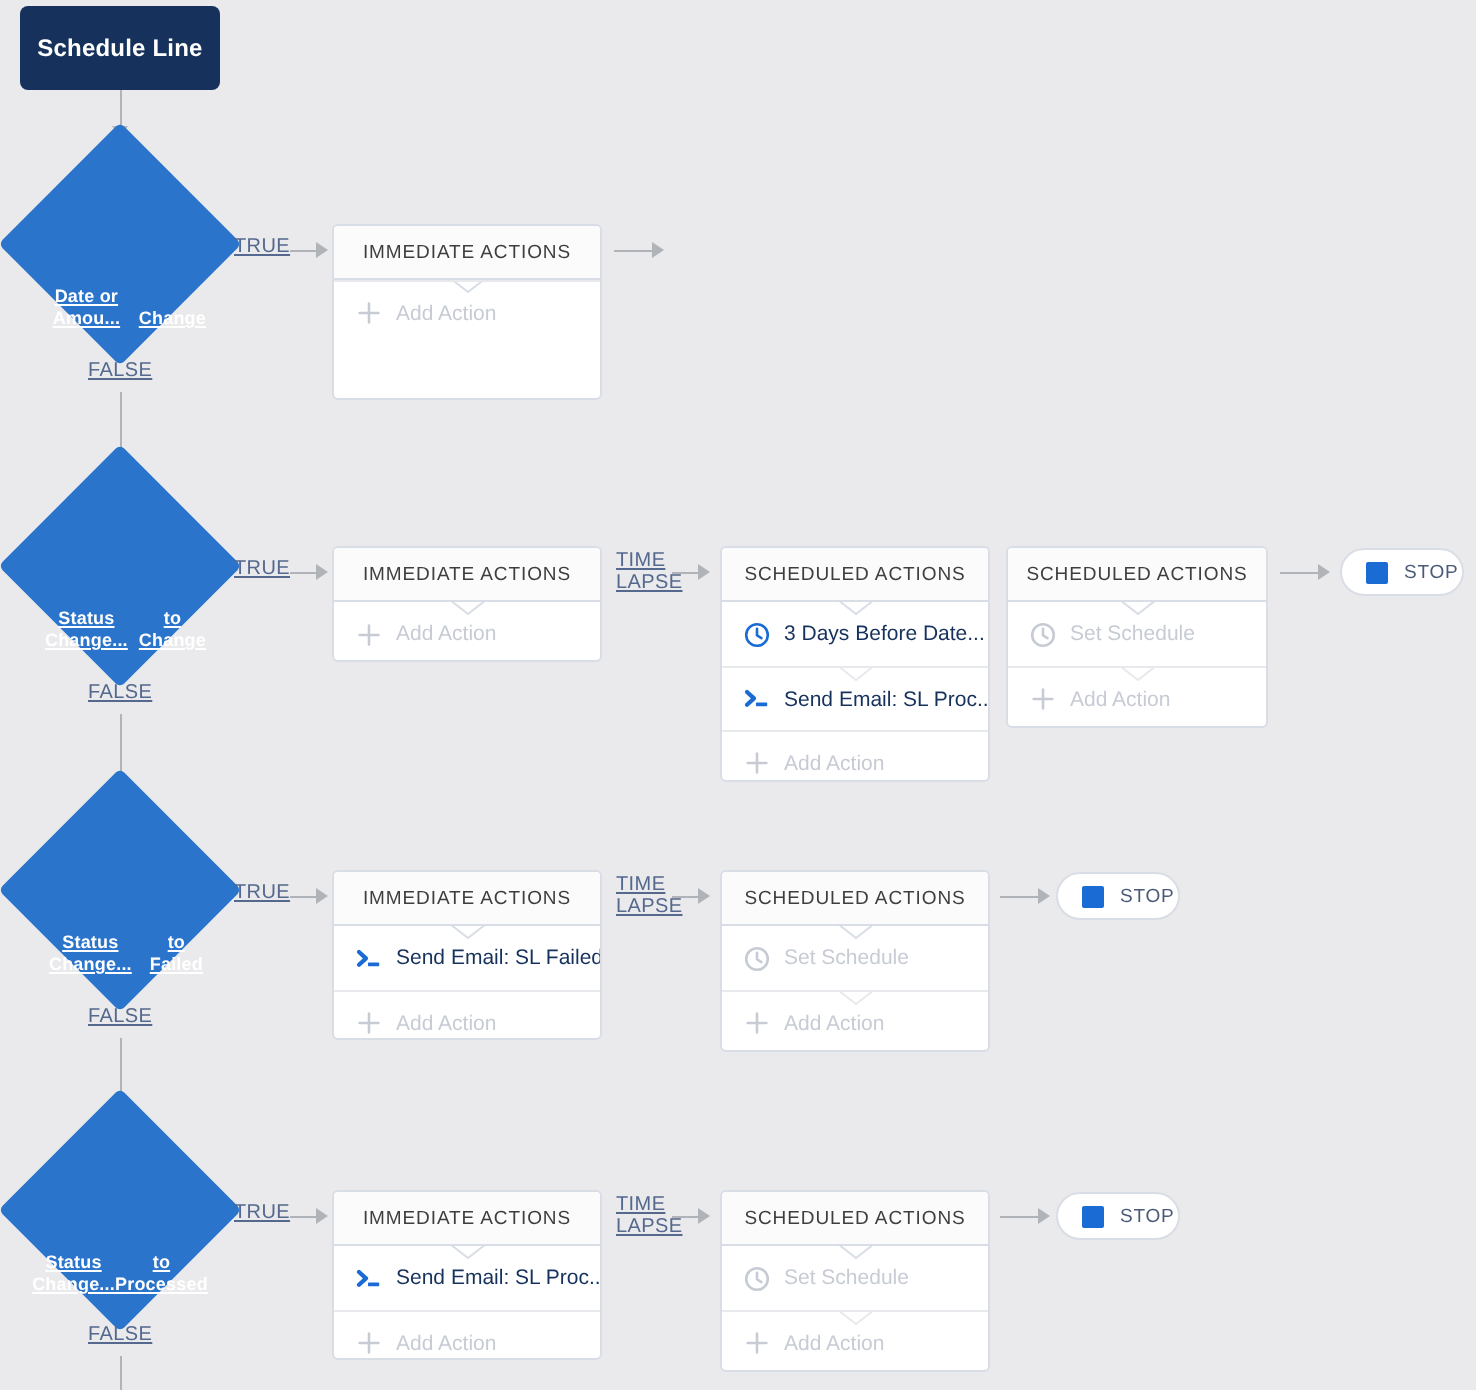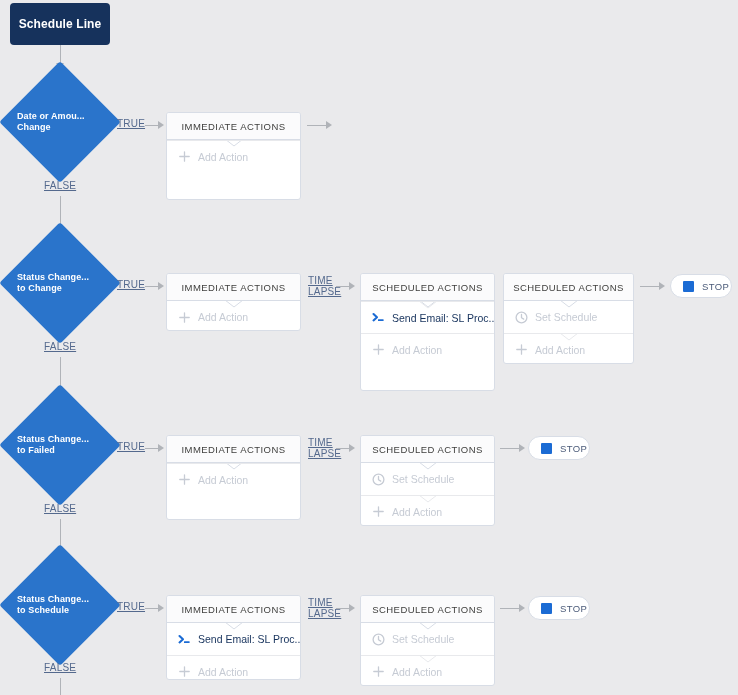--- a/index.html
+++ b/index.html
@@ -33,29 +33,30 @@
     position: absolute;
     left: 0; top: 0;
     width: 100%; height: 100%;
     background: #2a74cb;
     transform: rotate(45deg);
     border-radius: 3px;
   }
   .diamond-label {
     position: absolute;
     left: 0; top: 0; width: 100%; height: 100%;
-    display: flex; flex-direction: column;
-    align-items: flex-start; justify-content: center;
+    display: flex; flex-direction: row;
+    align-items: flex-end; justify-content: center;
     color: #ffffff;
     font-size: 9px;
     font-weight: bold;
     line-height: 11px;
     text-align: center;
     letter-spacing: .1px;
     pointer-events: none;
+    text-decoration: underline;
   }
 
   
   .card {
     position: absolute;
     background: #ffffff;
     border: 1px solid #d8dde6;
     border-radius: 3px;
     overflow: hidden;
   }
@@ -242,20 +243,29 @@
   <div class="arrow-r" style="left:349px; top:282px;"></div>
 
   <div class="card" style="left:360px; top:273px; width:135px; height:118px;">
     <div class="card-header">SCHEDULED ACTIONS</div>
     <div class="card-body">
       <div class="notch">
         <svg width="18" height="8" viewBox="0 0 18 8">
             <path d="M0 0 L9 7 L18 0" fill="none" stroke="#d8dde6" stroke-width="1"></path>
           </svg>
       </div>
+      <div class="row">
+        <span class="row-icon">
+          <svg width="13" height="13" viewBox="0 0 13 13">
+              <circle cx="6.5" cy="6.5" r="5.4" fill="none" stroke="#1b6bd4" stroke-width="1.3"></circle>
+              <path d="M6.5 3.4 V6.7 L8.7 8.1" fill="none" stroke="#1b6bd4" stroke-width="1.3" stroke-linecap="round"></path>
+            </svg>
+        </span>
+        <span>3 Days Before Date...</span>
+      </div>
       <div class="row sep" style="position:relative;">
         <span class="notch">
           <svg width="18" height="8" viewBox="0 0 18 8">
               <path d="M0 0 L9 7 L18 0" fill="none" stroke="#e8e9ec" stroke-width="1"></path>
             </svg>
         </span>
         <span class="row-icon">
           <svg width="13" height="11" viewBox="0 0 13 11">
               <path d="M1.5 2 L5 5.2 L1.5 8.4" fill="none" stroke="#1b6bd4" stroke-width="2.1" stroke-linecap="round" stroke-linejoin="round"></path>
               <rect x="6" y="7.2" width="5.6" height="1.9" rx=".4" fill="#1b6bd4"></rect>
@@ -333,20 +343,29 @@
   <div class="arrow-d" style="left:56px; top:552px;"></div>
 
   <div class="card" style="left:166px; top:435px; width:135px; height:85px;">
     <div class="card-header">IMMEDIATE ACTIONS</div>
     <div class="card-body">
       <div class="notch">
         <svg width="18" height="8" viewBox="0 0 18 8">
             <path d="M0 0 L9 7 L18 0" fill="none" stroke="#d8dde6" stroke-width="1"></path>
           </svg>
       </div>
+      <div class="row">
+        <span class="row-icon">
+          <svg width="13" height="11" viewBox="0 0 13 11">
+              <path d="M1.5 2 L5 5.2 L1.5 8.4" fill="none" stroke="#1b6bd4" stroke-width="2.1" stroke-linecap="round" stroke-linejoin="round"></path>
+              <rect x="6" y="7.2" width="5.6" height="1.9" rx=".4" fill="#1b6bd4"></rect>
+            </svg>
+        </span>
+        <span>Send Email: SL Failed</span>
+      </div>
       <div class="row muted sep">
         <span class="row-icon">
           <svg width="11" height="11" viewBox="0 0 11 11">
               <path d="M5.5 .8 V10.2 M.8 5.5 H10.2" stroke="#c6cbd4" stroke-width="1.3" stroke-linecap="round"></path>
             </svg>
         </span>
         <span>Add Action</span>
       </div>
     </div>
   </div>
@@ -397,21 +416,21 @@
           <rect x="0" y="0" width="11" height="11" rx="1" fill="#1b6bd4"></rect>
         </svg>
     </span>
     <span class="pill-text">STOP</span>
   </div>
 
   <div class="diamond-wrap" style="left:17px; top:562px; width:86px; height:86px;">
     <div class="diamond"></div>
     <div class="diamond-label">
       <span>Status Change...</span>
-      <span>to Schedule</span>
+      <span>to Processed</span>
     </div>
   </div>
   <div class="conn-label" style="left:117px; top:601px;">TRUE</div>
   <div class="line-h" style="left:145px; top:608px; width:14px;"></div>
   <div class="arrow-r" style="left:158px; top:604px;"></div>
   <div class="conn-label false-lbl" style="left:44px; top:662px;">FALSE</div>
   <div class="line-v" style="left:60px; top:678px; height:17px;"></div>
 
   <div class="card" style="left:166px; top:595px; width:135px; height:85px;">
     <div class="card-header">IMMEDIATE ACTIONS</div>

